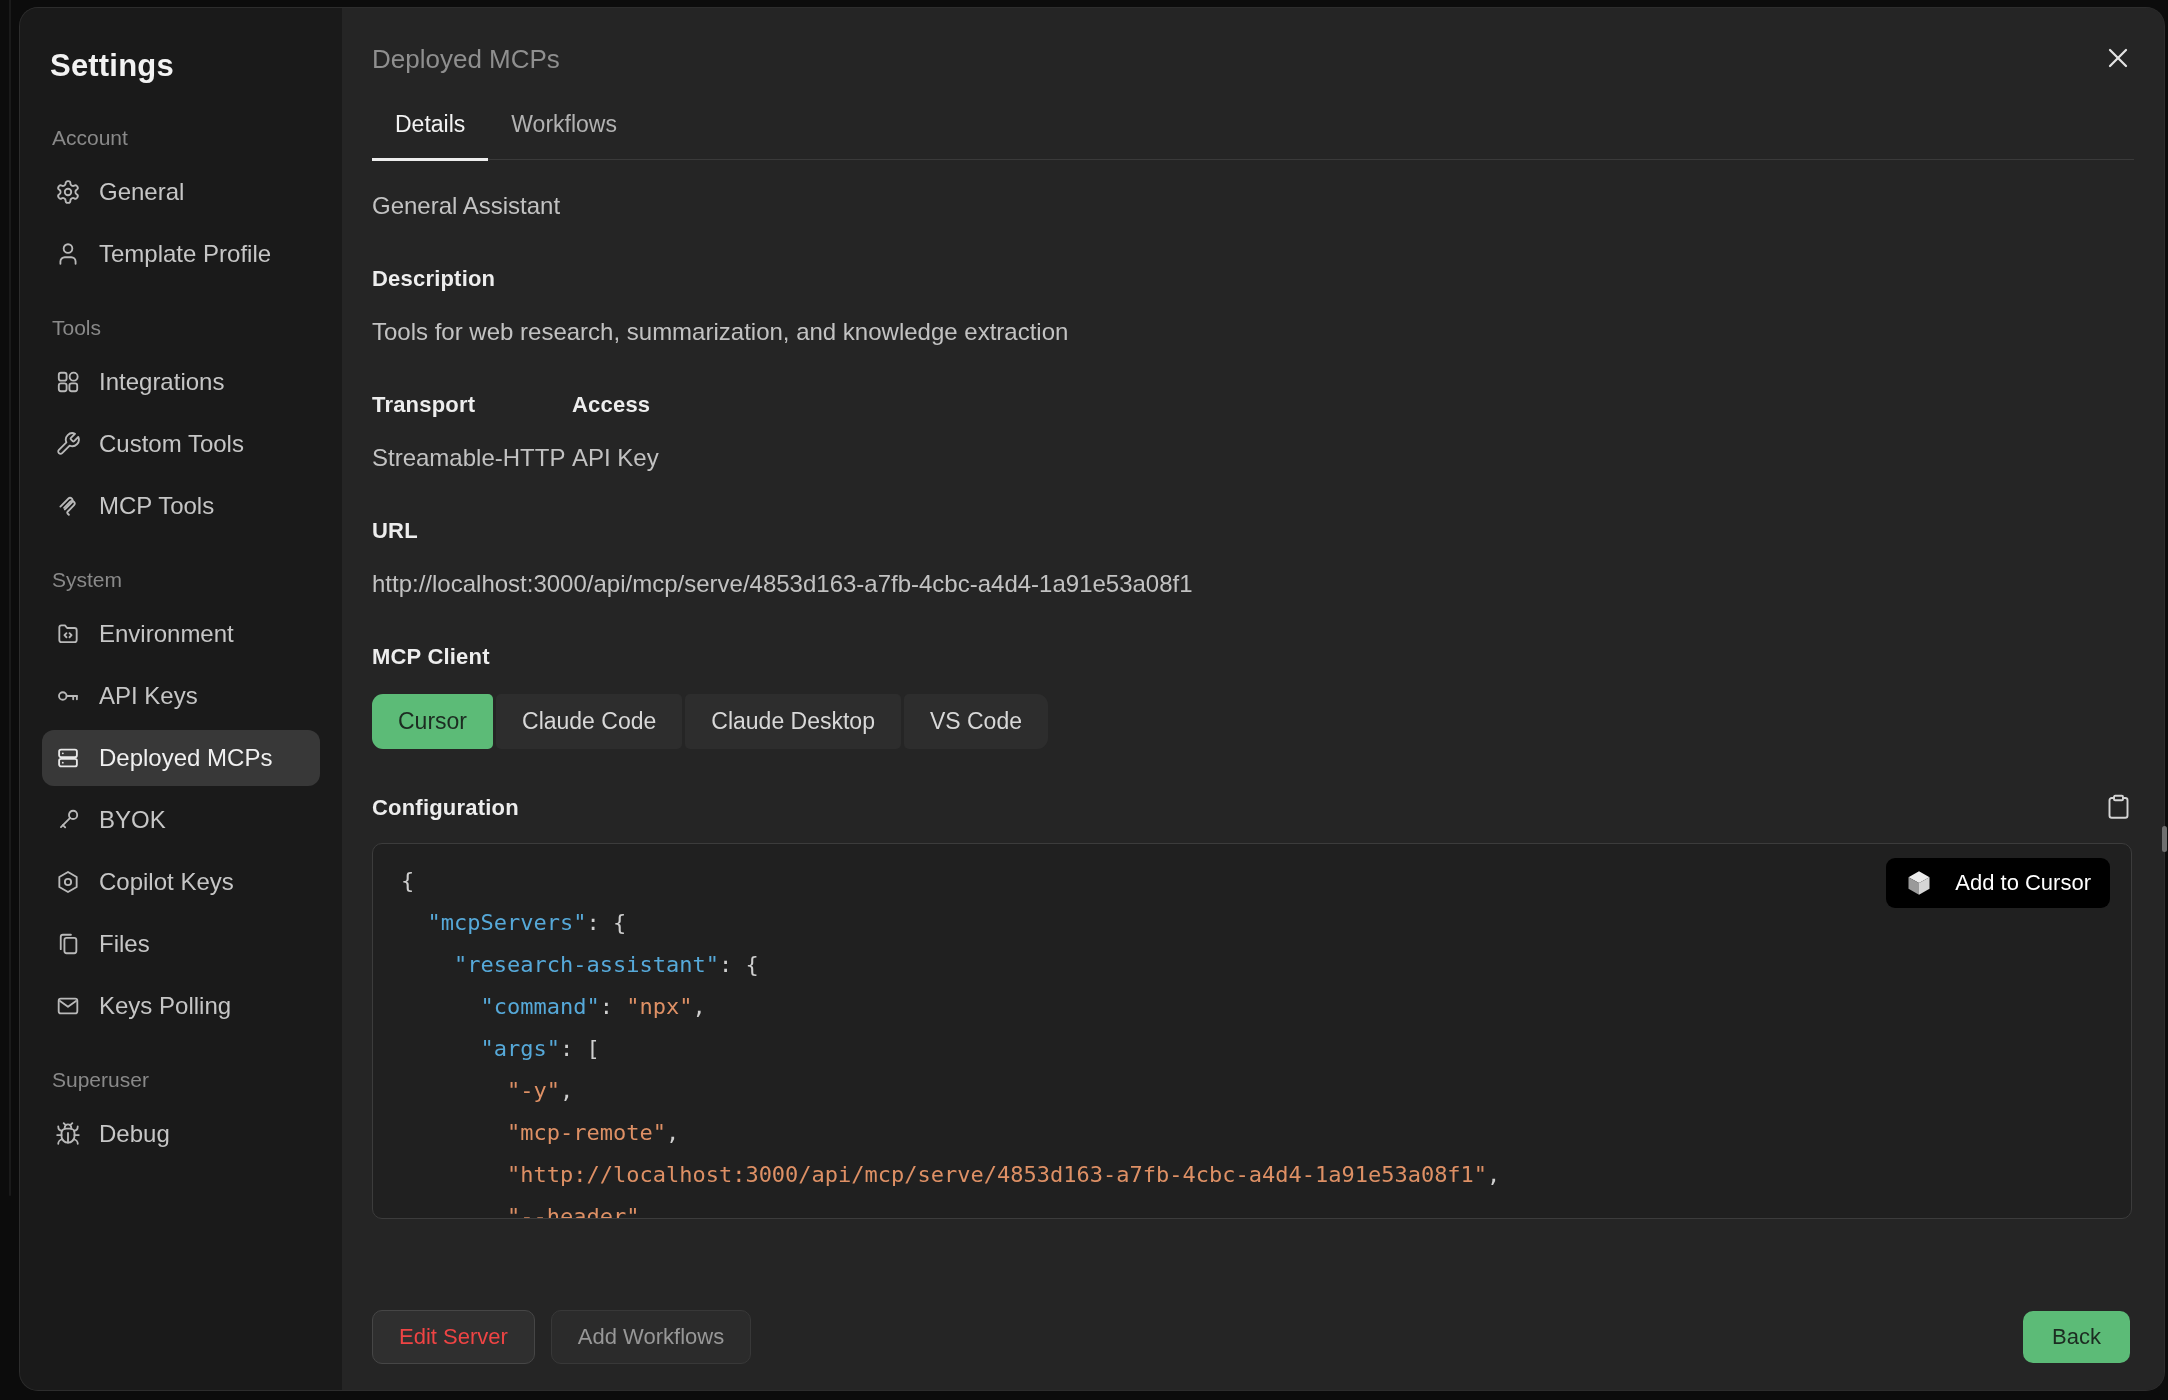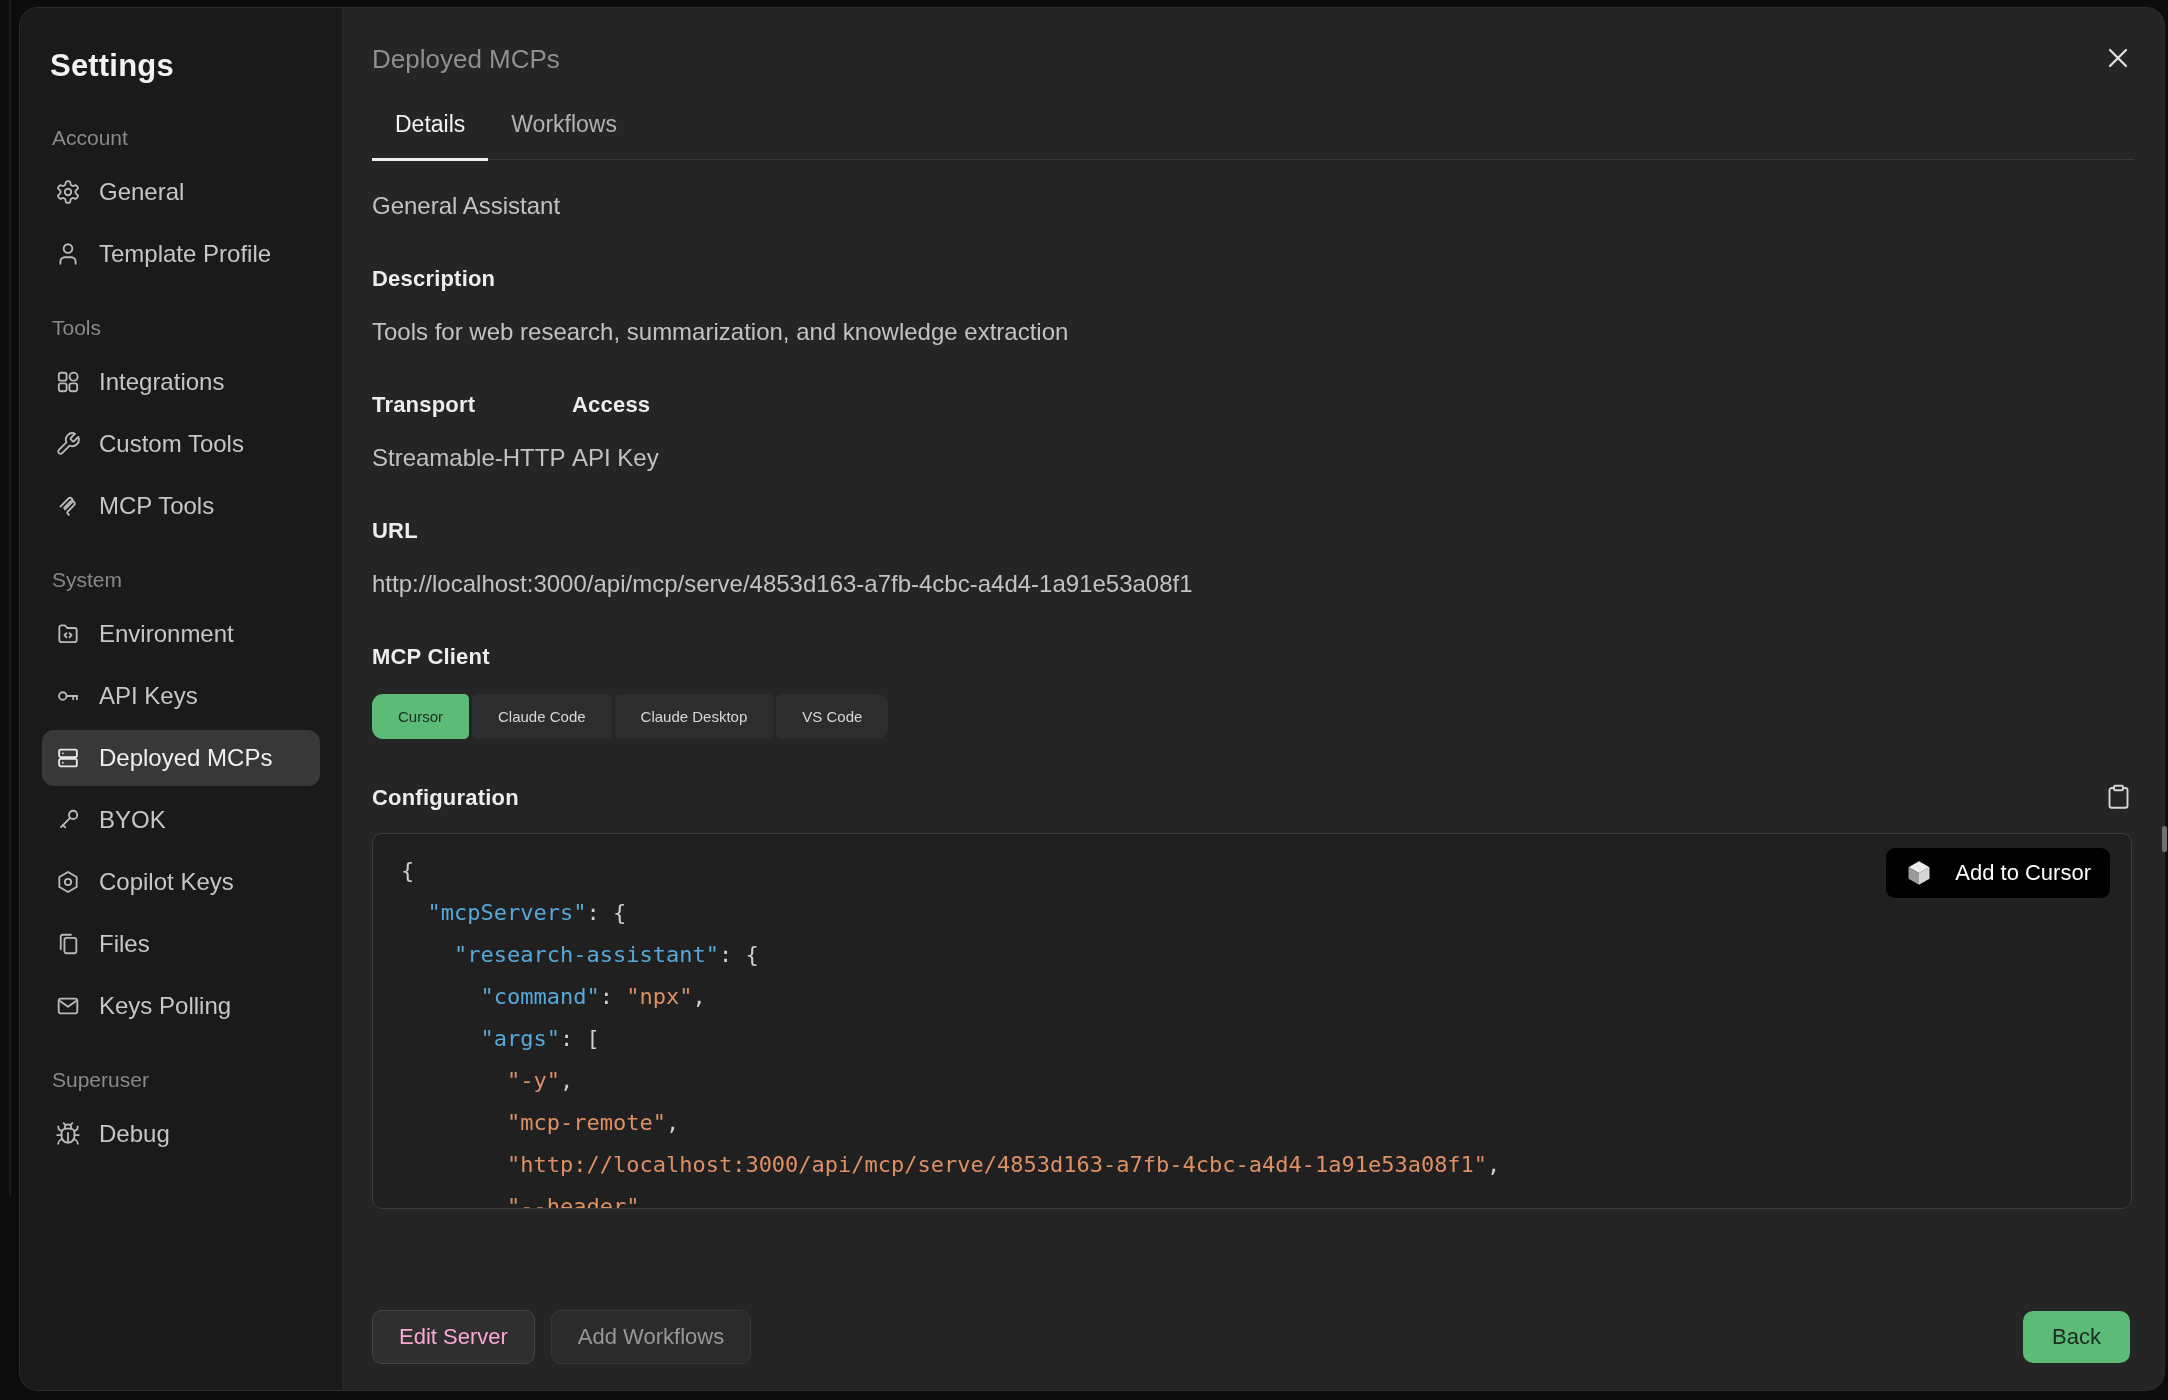--- a/index.html
+++ b/index.html
@@ -47,21 +47,21 @@
   .content { padding:0 32px 0 30px; flex:1 1 auto; min-height:0; overflow:hidden; }
   .field { margin-top:46px; }
   .field.first { margin-top:32px; }
   .field-label { font-size:22px; font-weight:600; color:#ededed; letter-spacing:.2px; }
   .field-value { margin-top:26px; font-size:24px; color:#c2c2c2; font-weight:400; }
   .field-row { display:flex; }
   .field-row .col1 { width:200px; flex:0 0 200px; }
 
   .client-section { margin-top:46px; }
   .segmented { display:flex; gap:3px; margin-top:24px; }
-  .seg { font-size:15px; padding:14px 26px; background:#2d2d2d; color:#d8d8d8; border:none;
+  .seg { font-size:23px; padding:14px 26px; background:#2d2d2d; color:#d8d8d8; border:none;
     border-radius:5px; cursor:pointer; font-family:inherit; }
   .seg:first-child { border-top-left-radius:11px; border-bottom-left-radius:11px; }
   .seg:last-child { border-top-right-radius:11px; border-bottom-right-radius:11px;text-align:right; }
   .seg.active { background:var(--accent-green,#5cbb77); color:var(--accent-green-text,#1c2b21); font-weight:500; }
 
   .config-row { display:flex; align-items:center; justify-content:space-between; margin-top:44px; }
   .copy-btn { background:none; border:none; padding:0; cursor:pointer; color:#d5d5d5; }
   .copy-btn .icon { width:27px; height:27px; }
 
   .code-block { position:relative; margin-top:20px; height:376px; border:1px solid #3c3c3c;
@@ -72,21 +72,21 @@
   .c-punct { color:#cfcfcf; }
 
   .add-cursor-btn { position:absolute; top:14px; right:21px; display:flex; align-items:center; gap:22px;
     background:#000; color:#fff; border:none; border-radius:9px; padding:11px 19px;
     font-size:22px; font-family:inherit; cursor:pointer; }
   .add-cursor-btn .icon { width:28px; height:28px; }
 
   .footer { display:flex; align-items:center; gap:16px; padding:26px 34px 26px 30px; flex:0 0 auto; }
   .btn { font-size:22px; border-radius:10px; padding:13px 26px; font-family:inherit; cursor:pointer;
     border:1px solid transparent; }
-  .btn-secondary { background:#2f2f2f; border-color:#464646; color:#f9a8d4; }
+  .btn-secondary { background:#2f2f2f; border-color:#464646; color:#ef4444; }
   .btn-muted { background:#2b2b2b; border-color:#383838; color:#979797; }
   .btn-green { margin-left:auto; background:var(--accent-green,#5cbb77); color:var(--accent-green-text,#1c2b21);
     border:none; padding:13px 29px; font-weight:500; }
 
   .scroll-thumb { position:absolute; right:1px; top:826px; width:5px; height:26px;
     border-radius:3px; background:#707070; }
 </style>
 </head>
 <body>
 

